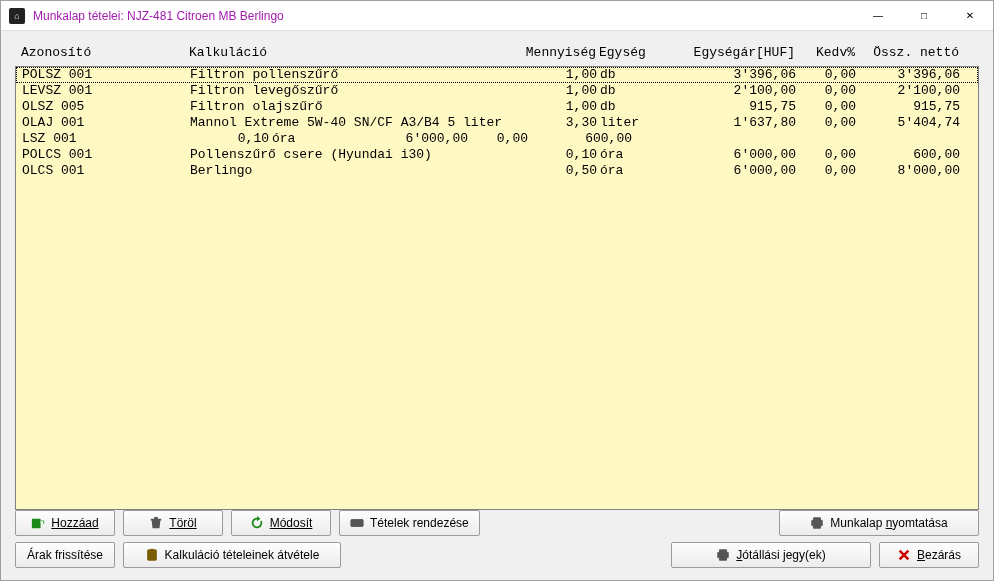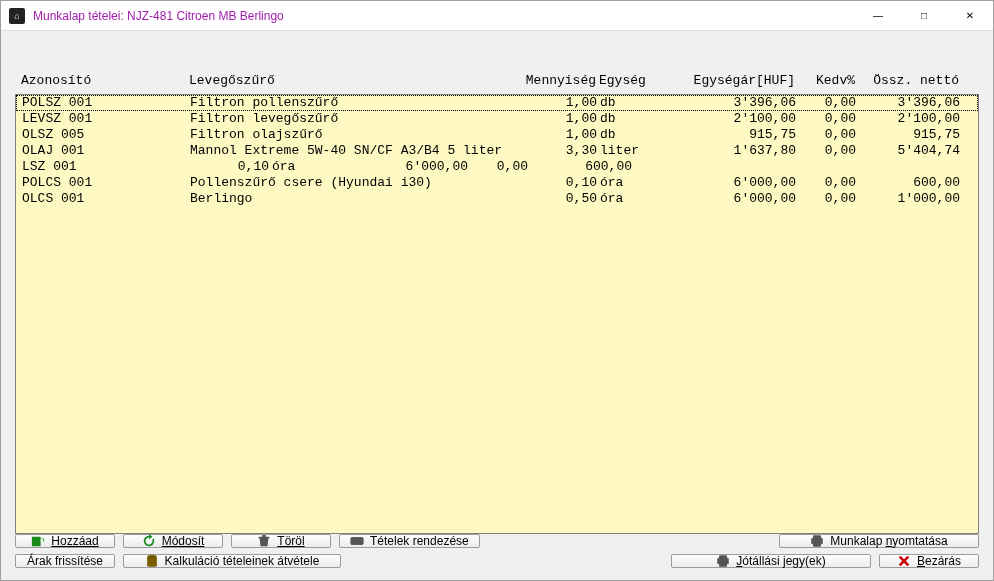--- a/index.html
+++ b/index.html
@@ -57,21 +57,20 @@
     flex-direction: column;
   }
   .grid-header, .grid-body {
     font-family: "Consolas", "Courier New", monospace;
     font-size: 13px;
   }
   .grid-header {
     display: flex;
     padding: 4px 6px 6px 6px;
     color: #000;
-    margin-top: 28px;
   }
   .grid-body {
     flex: 1;
     background: #fef9c3;
     border: 1px solid #808080;
     overflow: hidden;
     position: relative;
   }
   .row {
     display: flex;
@@ -102,21 +101,21 @@
     font-weight: bold;
     font-size: 12px;
     padding: 6px 4px 8px 0;
   }
 
   .button-rows { display: flex; flex-direction: column; gap: 6px; }
   .button-row { display: flex; gap: 8px; align-items: center; }
   .button-row .spacer { flex: 1; }
 
   .btn {
-    height: 14px;
+    height: 26px;
     padding: 0 10px;
     background: linear-gradient(#fdfdfd, #ececec);
     border: 1px solid #9a9a9a;
     border-radius: 2px;
     font-size: 12px;
     display: inline-flex;
     align-items: center;
     gap: 6px;
     color: #000;
     cursor: default;
@@ -150,21 +149,21 @@
     <div class="win-btn">□</div>
     <div class="win-btn close">✕</div>
   </div>
 </div>
 
 <div class="client">
 
   <div class="grid-wrap">
     <div class="grid-header">
       <div class="c-id">Azonosító</div>
-      <div class="c-name">Levegőszűrő</div>
+      <div class="c-name">Kalkuláció</div>
       <div class="c-qty">Mennyiség</div>
       <div class="c-unit">Egység</div>
       <div class="c-price">Egységár[HUF]</div>
       <div class="c-disc">Kedv%</div>
       <div class="c-net">Össz. nettó</div>
     </div>
     <div class="grid-body" id="grid-body">
         <div class="row selected">
           <div class="c-id">POLSZ 001</div>
           <div class="c-name">Filtron pollenszűrő</div>
@@ -218,48 +217,48 @@
           <div class="c-disc">0,00</div>
           <div class="c-net">600,00</div>
         </div>
         <div class="row">
           <div class="c-id">OLCS 001</div>
           <div class="c-name">Berlingo</div>
           <div class="c-qty">0,50</div>
           <div class="c-unit">óra</div>
           <div class="c-price">6'000,00</div>
           <div class="c-disc">0,00</div>
-          <div class="c-net">1'000,00</div>
+          <div class="c-net">8'000,00</div>
         </div>
       </div>
   </div>
 
 
   <div class="button-rows">
     <div class="button-row">
       <button class="btn w-sm">
         <svg viewBox="0 0 16 16">
             <rect class="icon-green" x="1" y="3" width="10" height="11" rx="1"></rect>
             <rect fill="#fff" x="11" y="6" width="4" height="2"></rect>
             <rect fill="#fff" x="12" y="5" width="2" height="4"></rect>
             <path fill="#3a3" d="M11 5h4v4h-1V6h-3z"></path>
           </svg>
         <span><span class="ul">Hozzáad</span></span>
       </button>
       <button class="btn w-sm">
         <svg viewBox="0 0 16 16">
+            <path class="icon-trash" d="M3 5h10l-1 9H4zM2 3h12v2H2zM6 1h4v2H6z"></path>
+          </svg>
+        <span><span class="ul">Töröl</span></span>
+      </button>
+      <button class="btn w-sm">
+        <svg viewBox="0 0 16 16">
             <path class="icon-refresh" d="M8 2a6 6 0 1 0 5.3 3.2l-1.7 1A4 4 0 1 1 8 4v2l4-3-4-3z"></path>
           </svg>
         <span><span class="ul">Módosít</span></span>
-      </button>
-      <button class="btn w-sm">
-        <svg viewBox="0 0 16 16">
-            <path class="icon-trash" d="M3 5h10l-1 9H4zM2 3h12v2H2zM6 1h4v2H6z"></path>
-          </svg>
-        <span><span class="ul">Töröl</span></span>
       </button>
       <button class="btn w-md">
         <svg viewBox="0 0 16 16">
             <rect class="icon-kbd" x="1" y="4" width="14" height="8" rx="1" fill="none" stroke="#555"></rect>
             <rect class="icon-kbd" x="3" y="6" width="2" height="1"></rect>
             <rect class="icon-kbd" x="6" y="6" width="2" height="1"></rect>
             <rect class="icon-kbd" x="9" y="6" width="2" height="1"></rect>
             <rect class="icon-kbd" x="4" y="9" width="8" height="1"></rect>
           </svg>
         <span>Tételek rendezése</span>

